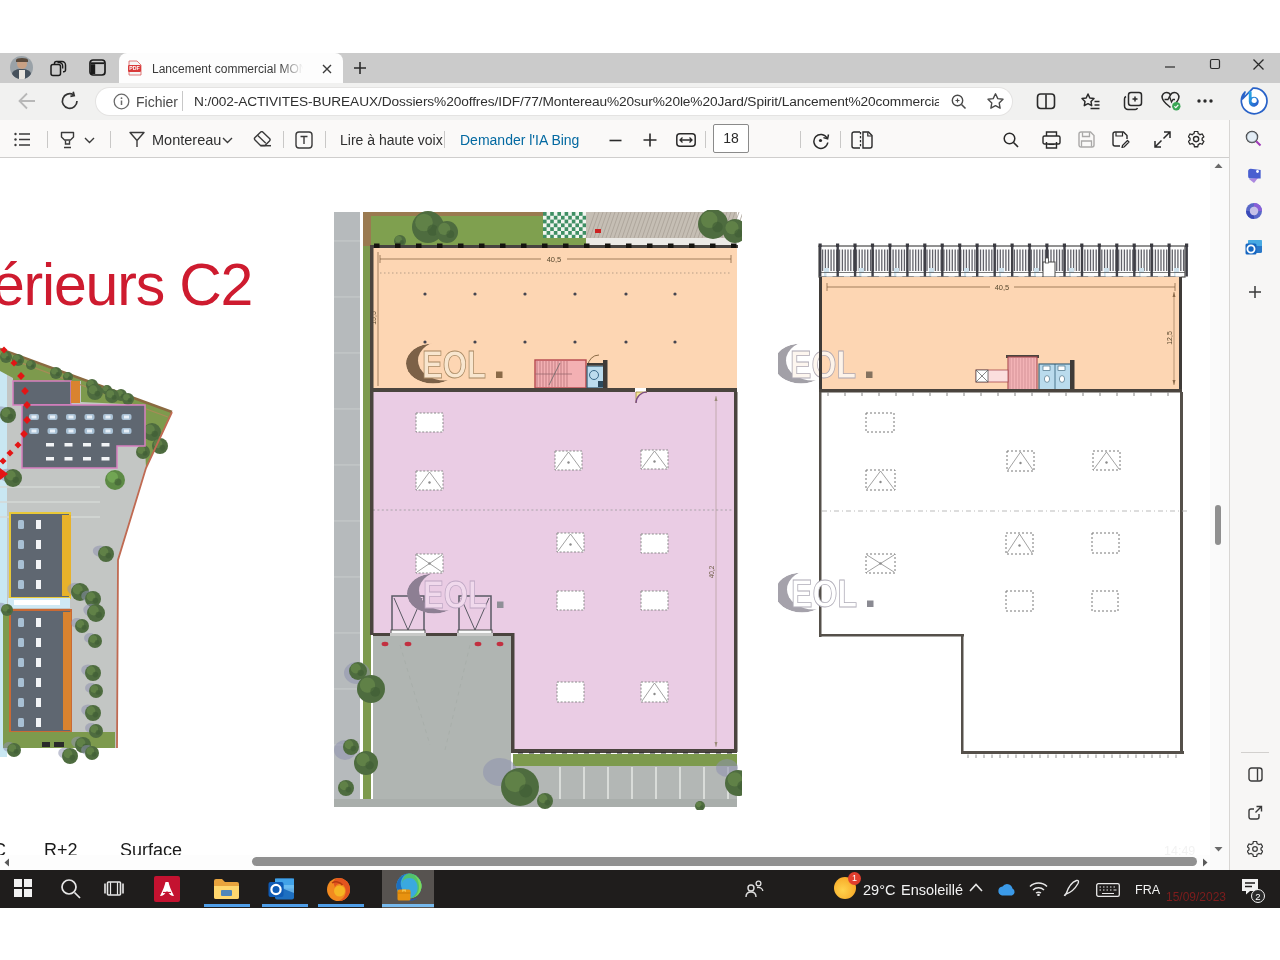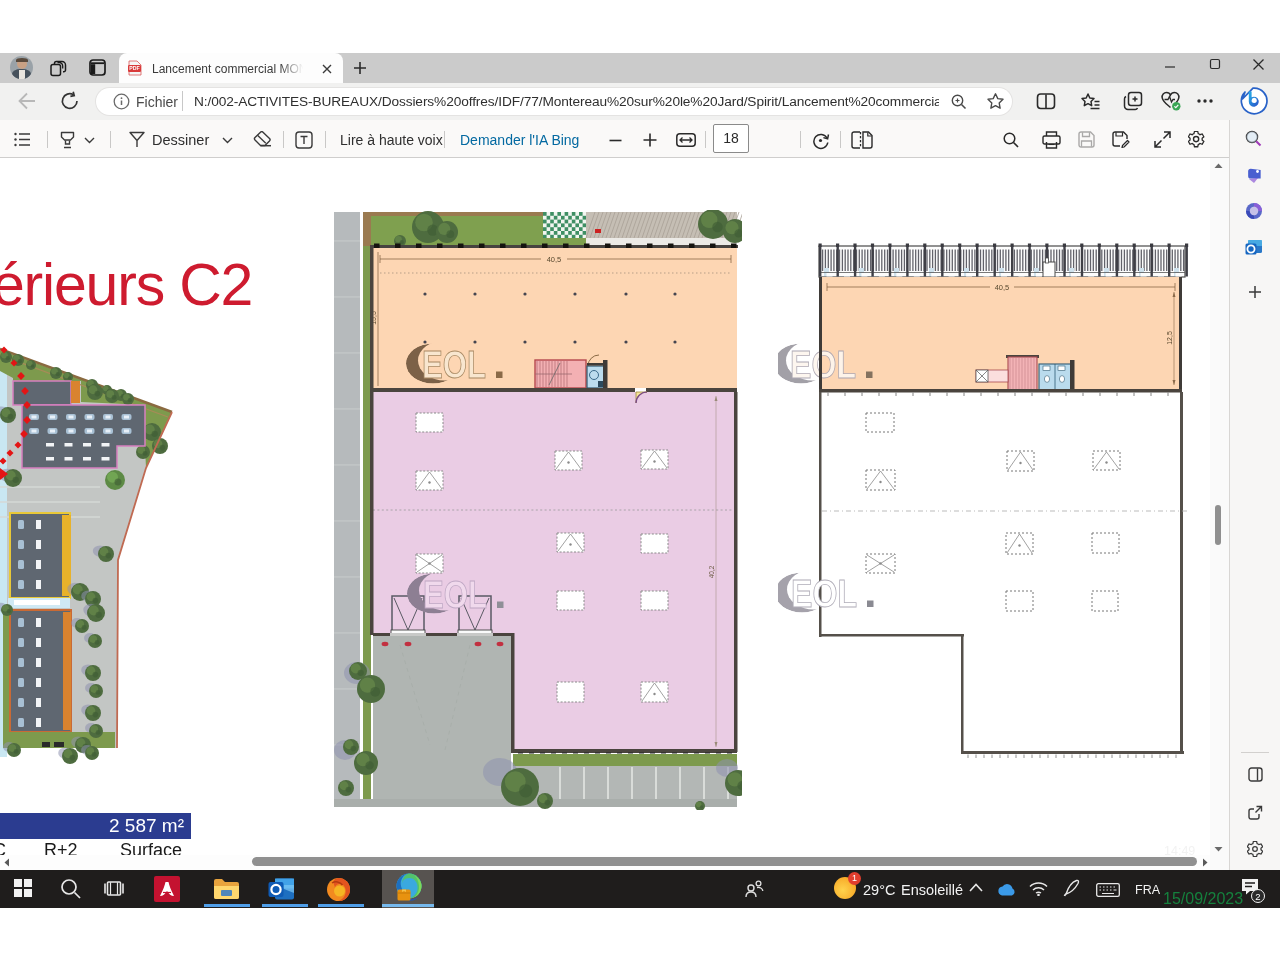--- a/index.html
+++ b/index.html
@@ -136,21 +136,21 @@
     <path d="M7.5 9.5 L7.5 13 L11.5 13 L11.5 9.5" fill="none" stroke="#3a3a3a" stroke-width="1.4"></path>
     <path d="M6 16.5 L13 16.5" stroke="#3a3a3a" stroke-width="1.5"></path>
   </svg>
   <svg class="abs" style="left:84px;top:137px;" width="11" height="7" viewBox="0 0 11 7">
       <path d="M1 1 L5.5 5.5 L10 1" fill="none" stroke="#3a3a3a" stroke-width="1.4"></path>
     </svg>
   <div class="abs" style="left:110px;top:131px;width:1px;height:17px;background:#c9c8c7;"></div>
   <svg class="abs" style="left:128px;top:131px;" width="18" height="18" viewBox="0 0 18 18">
     <path d="M2 1.5 L16 1.5 L9 9.5 Z M9 9.5 L9 16" fill="none" stroke="#3a3a3a" stroke-width="1.4" stroke-linejoin="round"></path>
   </svg>
-  <div class="abs" style="left:152px;top:132px;font-size:14.5px;color:#2f2f2f;">Dessiner</div>
+  <div class="abs" style="left:152px;top:132px;font-size:14.5px;color:#2f2f2f;">Montereau</div>
   <svg class="abs" style="left:222px;top:137px;" width="11" height="7" viewBox="0 0 11 7">
       <path d="M1 1 L5.5 5.5 L10 1" fill="none" stroke="#3a3a3a" stroke-width="1.4"></path>
     </svg>
   <svg class="abs" style="left:253px;top:131px;" width="19" height="18" viewBox="0 0 19 18">
     <path d="M7.5 14.5 L2 9 A1.8 1.8 0 0 1 2 6.5 L7.5 1.2 A1.8 1.8 0 0 1 10 1.2 L16.5 7.5 A1.8 1.8 0 0 1 16.5 10 L12 14.5 Z" fill="none" stroke="#3a3a3a" stroke-width="1.4" stroke-linejoin="round"></path>
     <path d="M4.5 4.2 L12.8 12.3" stroke="#3a3a3a" stroke-width="1.3"></path>
     <path d="M7.5 14.7 L18 14.7" stroke="#3a3a3a" stroke-width="1.5"></path>
   </svg>
   <div class="abs" style="left:283px;top:131px;width:1px;height:17px;background:#c9c8c7;"></div>
   <svg class="abs" style="left:295px;top:131px;" width="18" height="18" viewBox="0 0 18 18">
@@ -1099,21 +1099,20 @@
             </mask>
           </defs>
           <ellipse cx="802" cy="592.5" rx="27" ry="20" fill="#a5a2ab" mask="url(#mw4)"></ellipse>
           <text x="791" y="607" font-size="39" font-weight="bold" fill="#ffffff" stroke="#b0adb8" stroke-width="0.9" font-family="Liberation Sans" textLength="66" lengthAdjust="spacingAndGlyphs">EOL</text>
           <rect x="867" y="600.5" width="6.5" height="6.5" fill="#8a8a92"></rect>
         </g>
   </svg>
 
     <div class="abs" style="left:-8px;top:93px;width:500px;height:80px;overflow:visible;font-size:59px;letter-spacing:-1.2px;color:#ce1b2f;">érieurs C2</div>
 
-    <div class="abs" style="left:0px;top:655px;width:191px;height:26px;background:#2b3c90;color:#fff;font-size:19px;text-align:right;line-height:25px;padding-right:7px;">2 587 m²</div>
     <div class="abs" style="left:-7px;top:682px;font-size:18px;color:#1a1a1a;">C</div>
     <div class="abs" style="left:44px;top:682px;font-size:18px;color:#1a1a1a;">R+2</div>
     <div class="abs" style="left:120px;top:682px;font-size:18px;color:#1a1a1a;">Surface</div>
   </div>
 
   <div class="abs" style="left:0;top:855px;width:1210px;height:15px;background:#fdfdfd;"></div>
   <div class="abs" style="left:252px;top:857px;width:945px;height:9px;border-radius:5px;background:#909090;"></div>
   <svg class="abs" style="left:3px;top:858px;" width="8" height="9" viewBox="0 0 8 9">
       <path d="M6 0.5 L1.5 4.5 L6 8.5 Z" fill="#5a5a5a"></path>
     </svg>
@@ -1265,21 +1264,21 @@
     <path d="M3 15 C5 9 9 3 13.5 1.5 C15.5 1 16 2.5 15 4.5 C12.5 9 8 13.5 3 15 Z" fill="none" stroke="#e8e8e8" stroke-width="1.4"></path>
     <path d="M1.5 17 C2 15.8 2.5 15.3 3 15" stroke="#e8e8e8" stroke-width="1.8"></path>
   </svg>
 
   <svg class="abs" style="left:1096px;top:883px;" width="24" height="14" viewBox="0 0 24 14">
     <rect x="0.7" y="0.7" width="22.6" height="12.6" rx="1.6" fill="none" stroke="#e8e8e8" stroke-width="1.3"></rect>
     <path d="M3.5 4 L5 4 M7 4 L8.5 4 M10.5 4 L12 4 M14 4 L15.5 4 M17.5 4 L19 4 M3.5 7 L5 7 M7 7 L8.5 7 M10.5 7 L12 7 M14 7 L15.5 7 M17.5 7 L20.5 7 M6 10.5 L18 10.5" stroke="#e8e8e8" stroke-width="1.2"></path>
   </svg>
   <div class="abs" style="left:1135px;top:883px;font-size:12.5px;color:#f2f2f2;">FRA</div>
   <div class="abs" style="left:1164px;top:844px;width:62px;text-align:left;font-size:12.5px;color:#f2f2f2;">14:49</div>
-  <div class="abs" style="left:1163px;top:890px;width:66px;text-align:center;font-size:16px;color:#15803d;">15/09/2023</div>
+  <div class="abs" style="left:1163px;top:890px;width:66px;text-align:center;font-size:12px;color:#7f1d1d;">15/09/2023</div>
 
   <svg class="abs" style="left:1240px;top:878px;" width="20" height="18" viewBox="0 0 20 18">
     <path d="M2 1 L18 1 L18 13 L10 13 L6 16.5 L6 13 L2 13 Z" fill="#f2f2f2"></path>
     <path d="M5 5 L15 5 M5 8.5 L12 8.5" stroke="#1f1d1c" stroke-width="1.3"></path>
   </svg>
   <div class="abs" style="left:1251px;top:889px;width:14px;height:14px;border-radius:50%;background:#2a2a2a;border:1.5px solid #f2f2f2;color:#fff;font-size:9.5px;text-align:center;line-height:13px;">2</div>
   <div class="abs" style="left:0;top:908px;width:1280px;height:52px;background:#fff;"></div>
 
 </div>
 

